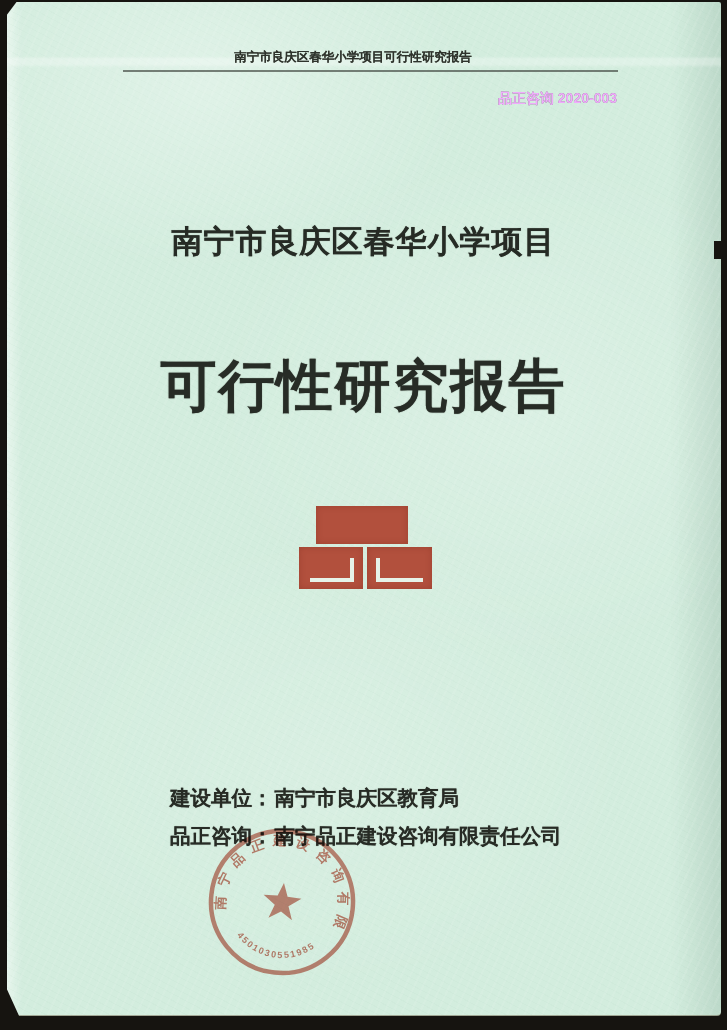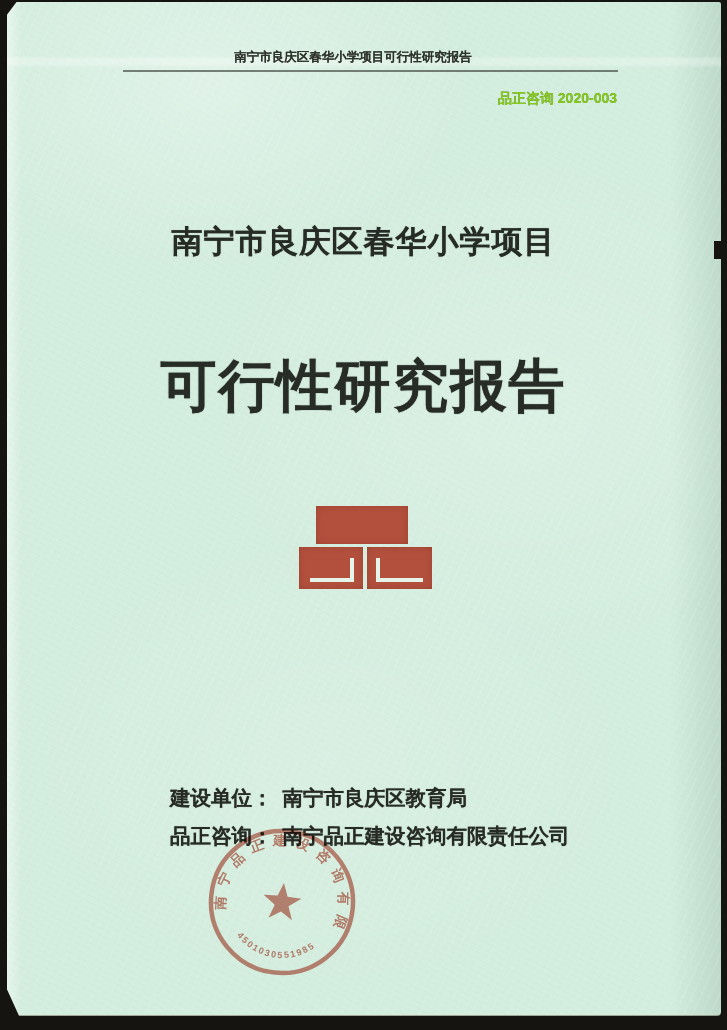--- a/index.html
+++ b/index.html
@@ -34,21 +34,21 @@
   
   .running-header{
     position:absolute;top:49px;left:0;width:706px;text-align:center;
     font-size:12.5px;font-weight:bold;color:#2e332c;letter-spacing:0;
     text-shadow:0 0 .6px rgba(45,50,42,.7);
   }
   .header-rule{position:absolute;left:123px;top:70px;width:495px;height:2px;
     background:#49504а;background:#49504a;opacity:.72;}
   .doc-code{
     position:absolute;top:90px;left:360px;width:257px;text-align:right;
-    font-size:14px;font-weight:bold;color:#84cc16;
+    font-size:14px;font-weight:bold;color:#f0abfc;
     text-shadow:0 0 .6px rgba(45,50,42,.7);
   }
   
   .project-title{
     position:absolute;top:221px;left:0;width:727px;margin:0;text-align:center;
     font-family:"Liberation Serif",serif;
     font-size:31px;font-weight:bold;color:#262b25;letter-spacing:1px;
     text-shadow:0 0 .7px rgba(40,46,38,.8);
   }
   .report-title{
@@ -64,21 +64,21 @@
   .logo .block-br{left:70px;top:41px;width:65px;height:42px;}
   .logo .mark{position:absolute;}
   .logo .mark-l{left:11px;right:9px;top:11px;bottom:7px;
     border-right:4px solid #e6f3e9;border-bottom:4px solid #e6f3e9;}
   .logo .mark-r{left:9px;right:9px;top:11px;bottom:7px;
     border-left:4px solid #e6f3e9;border-bottom:4px solid #e6f3e9;}
   
   .info{position:absolute;left:170px;top:779px;}
   .info-line{height:38px;line-height:38px;font-size:20.5px;font-weight:bold;
     color:#272b25;text-shadow:0 0 .7px rgba(40,46,38,.75);white-space:nowrap;}
-  .info-line .label{margin-right:10px;}
+  .info-line .label{margin-right:2px;}
   
   .seal{position:absolute;left:202px;top:822px;width:160px;height:160px;
     opacity:.82;mix-blend-mode:multiply;transform:rotate(6deg);}
   .seal text{font-family:"Liberation Sans",sans-serif;font-weight:bold;}
 </style>
 </head>
 <body>
 
 <div class="scan">
 

